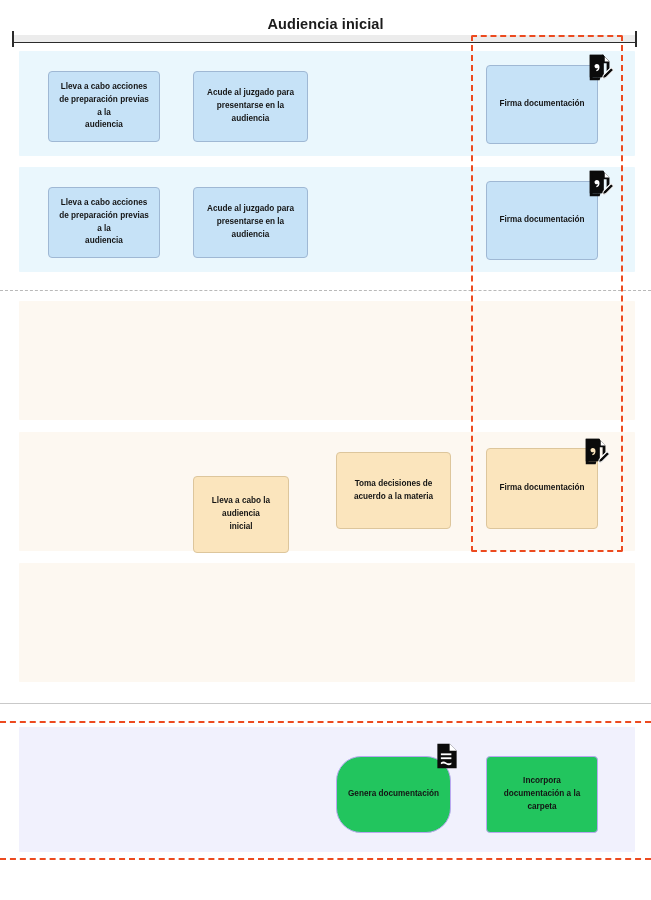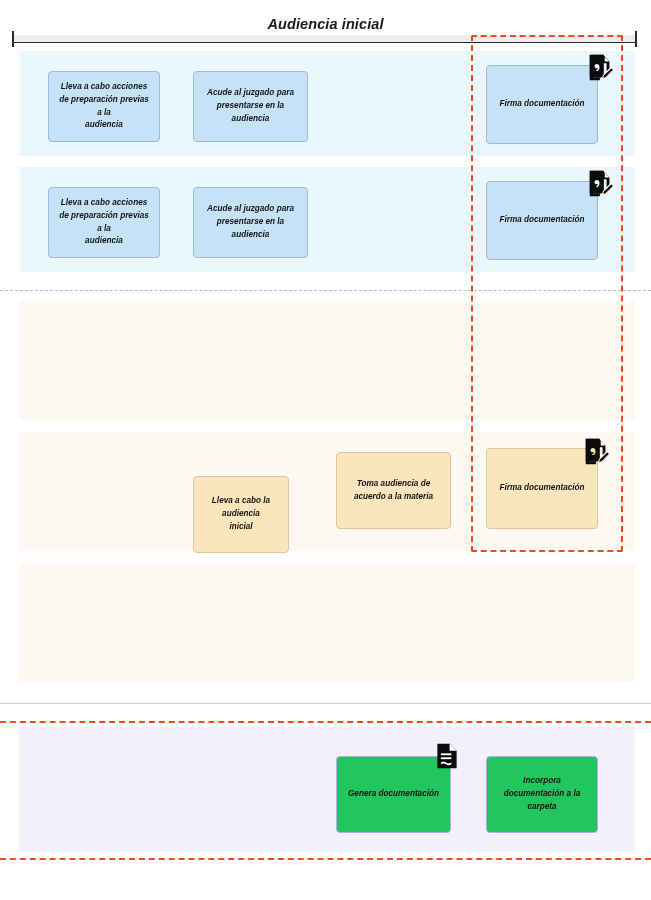--- a/index.html
+++ b/index.html
@@ -7,21 +7,20 @@
     margin: 0; padding: 0;
     background: #ffffff;
     font-family: "Liberation Sans", sans-serif;
   }
   #canvas {
     position: relative;
     width: 651px;
     height: 900px;
     overflow: hidden;
     background: #ffffff;
-    font-style: italic;
   }
 
   
   .phase-title {
     position: absolute;
     left: 0; right: 0;
     top: 16px;
     text-align: center;
     font-size: 14.5px;
     font-weight: bold;
@@ -198,37 +197,37 @@
       <path d="M26.8 16.6l2.6 2.6-8.4 8.4-3.4.8.8-3.4z" fill="#0b0b0b" stroke="#ffffff" stroke-width="1.1"></path>
     </svg>
   </div>
 
   <div class="task orange" style="left:193px; top:476px; width:96px; height:77px;">
     <span>Lleva a cabo la
 audiencia
 inicial</span>
   </div>
   <div class="task orange" style="left:336px; top:452px; width:115px; height:77px;">
-    <span>Toma audiencia de
+    <span>Toma decisiones de
 acuerdo a la materia</span>
   </div>
   <div class="task orange" style="left:486px; top:448px; width:112px; height:81px;">
     <span>Firma documentación</span>
   </div>
   <div class="icon-badge" style="left:582px; top:436px;">
     <svg viewBox="0 0 32 32">
       <rect x="4" y="3" width="15" height="24" fill="#0b0b0b"></rect>
       <path d="M4 3h14l7 7v7.5l-3 3V12h-6V5H7v22h8.5l-1 3H4z" fill="#0b0b0b"></path>
       <path d="M20 10h5l-5-5z" fill="#ffffff"></path>
       <path d="M11.5 12.8c-1.5 0-2.4 1.1-2.4 2.3 0 1.3 1 2.2 2.2 2.2.6 0 1.1-.2 1.5-.6-.1 1.3-.9 2.2-2 2.6l.5 1.3c1.9-.6 3.1-2.2 3.1-4.4 0-2.1-1.2-3.4-2.9-3.4z" fill="#fbe5bd"></path>
       <path d="M26.8 16.6l2.6 2.6-8.4 8.4-3.4.8.8-3.4z" fill="#0b0b0b" stroke="#ffffff" stroke-width="1.1"></path>
     </svg>
   </div>
 
-  <div class="task purple" style="left:336px; top:756px; width:115px; height:77px;">
+  <div class="task purple" style="left:336px; top:756px; width:115px; height:77px;border-radius:25px;">
     <span>Genera documentación</span>
   </div>
   <div class="icon-badge" style="left:433px; top:742px; width:28px; height:28px;">
     <svg viewBox="0 0 32 32">
       <path d="M5 2h14l8 8v20H5z" fill="#0b0b0b"></path>
       <path d="M19 2l8 8h-8z" fill="#ffffff"></path>
       <rect x="9" y="13" width="12" height="2.1" fill="#ffffff"></rect>
       <rect x="9" y="17.5" width="12" height="2.1" fill="#ffffff"></rect>
       <path d="M9 23.3c2-1.4 4-1.4 6 0s4 1.4 6 0v2.2c-2 1.4-4 1.4-6 0s-4-1.4-6 0z" fill="#ffffff"></path>
     </svg>

